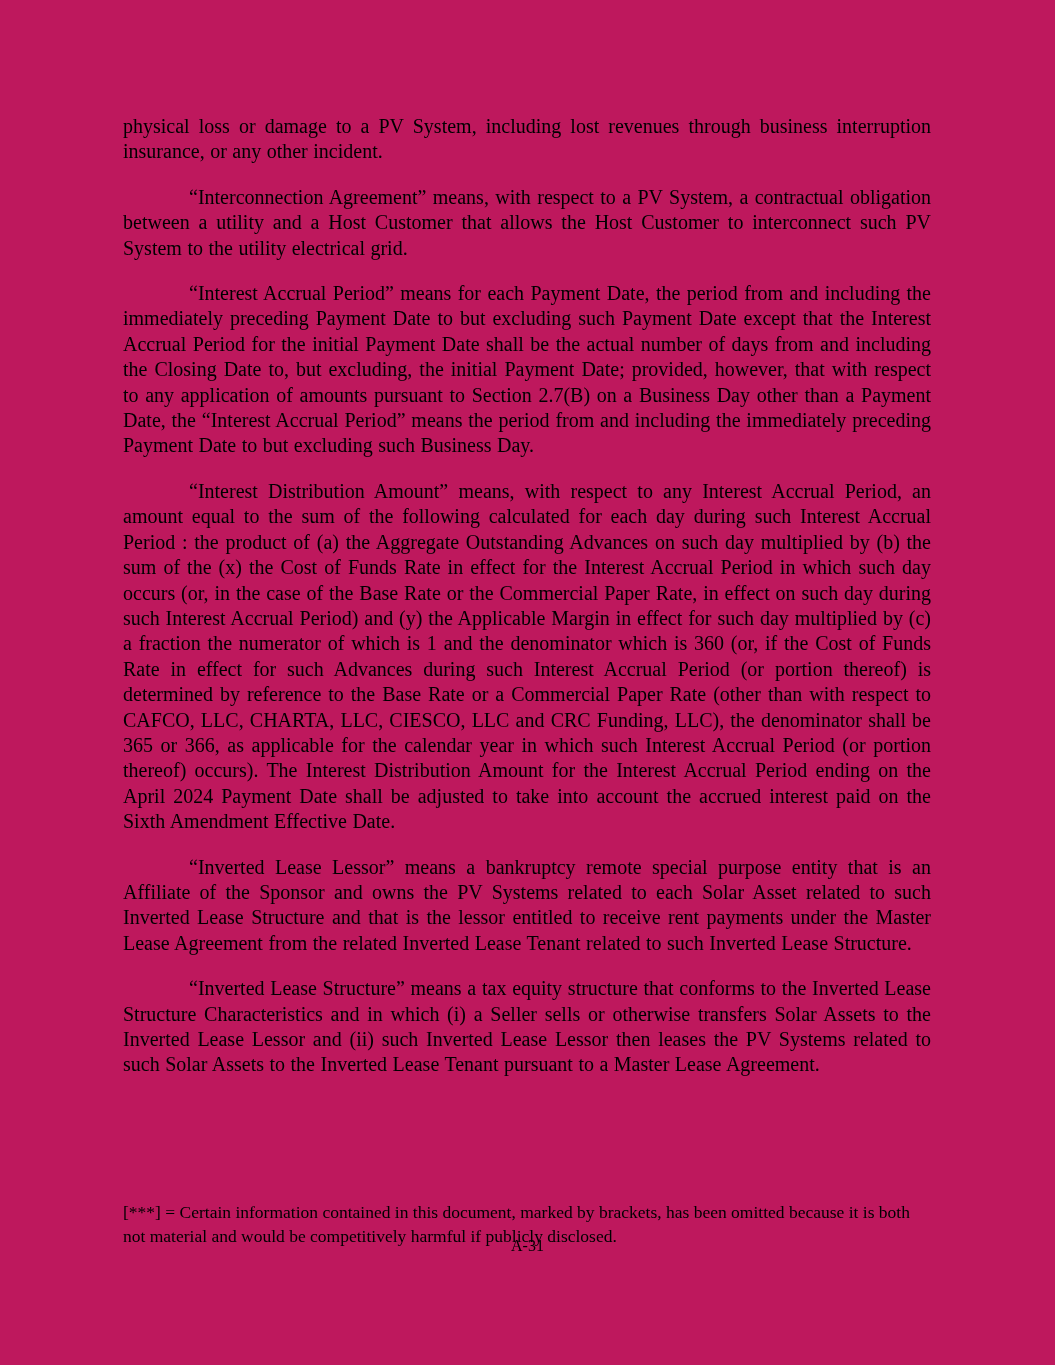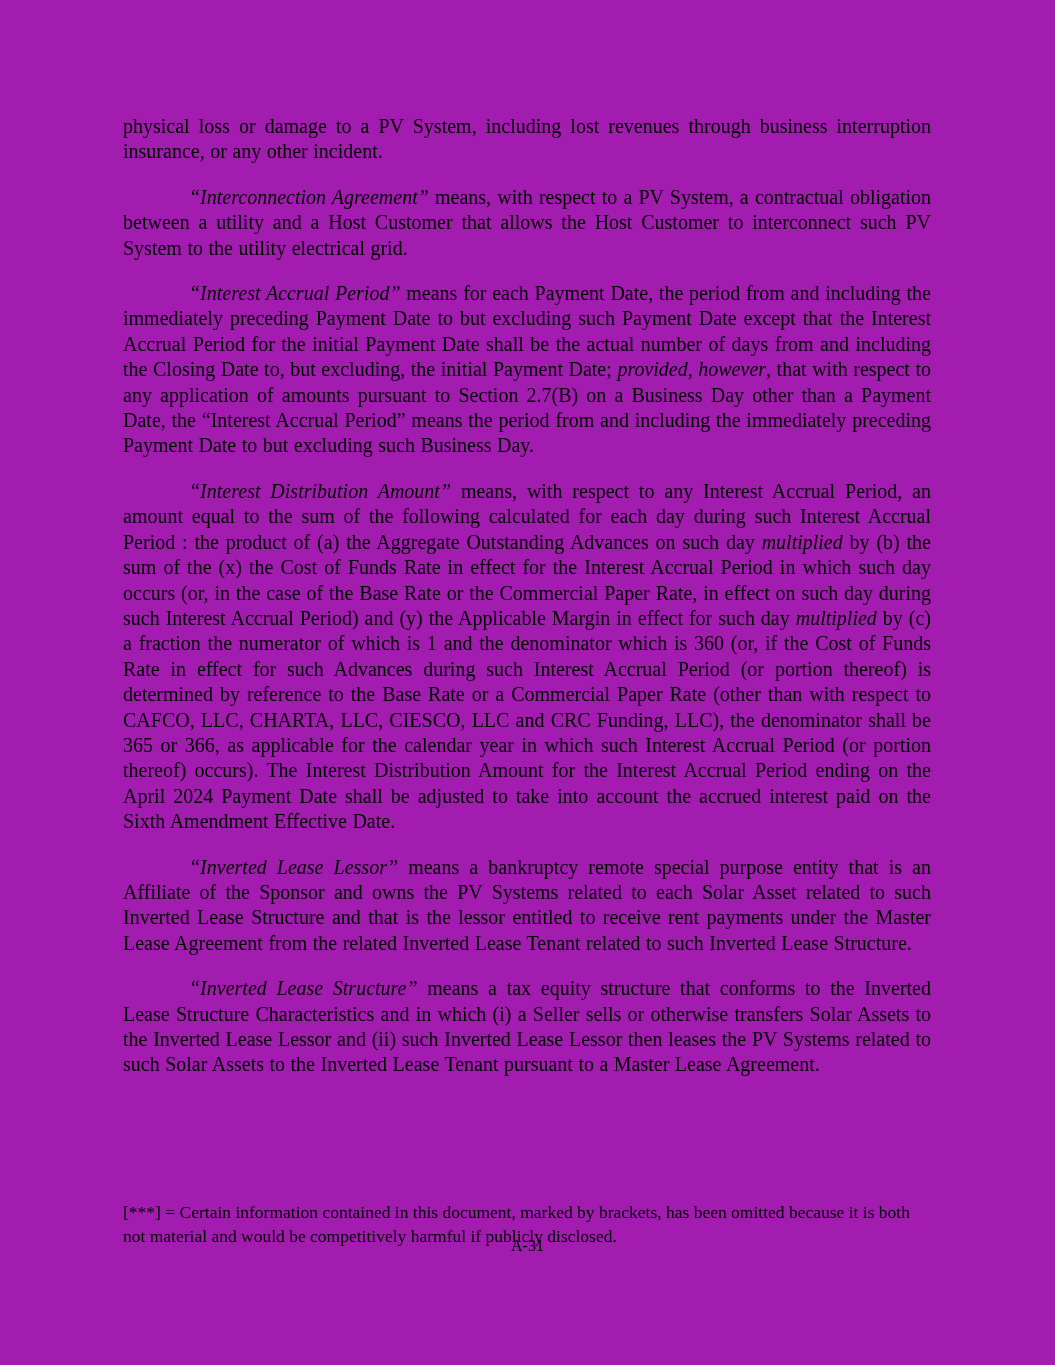--- a/index.html
+++ b/index.html
@@ -4,21 +4,21 @@
 <style>
   html, body {
     margin: 0;
     padding: 0;
     background: #ffffff;
   }
   .page {
     position: relative;
     width: 1055px;
     height: 1365px;
-    background: #a21caf;
+    background: #be185d;
     font-family: "Liberation Serif", "DejaVu Serif", serif;
     color: #000000;
     overflow: hidden;
   }
   .content {
     position: absolute;
     left: 123px;
     top: 114px;
     width: 808px;
   }
@@ -27,21 +27,20 @@
     font-size: 20px;
     line-height: 25.4px;
     text-align: justify;
     text-indent: 66px;
     word-spacing: 0.5px;
   }
   p.para.no-indent {
     text-indent: 0;
   }
   .italic {
-    font-style: italic;
   }
   .footer-pagenum {
     position: absolute;
     top: 1234px;
     left: 0;
     width: 100%;
     text-align: center;
     font-size: 16px;
     line-height: 24px;
   }

